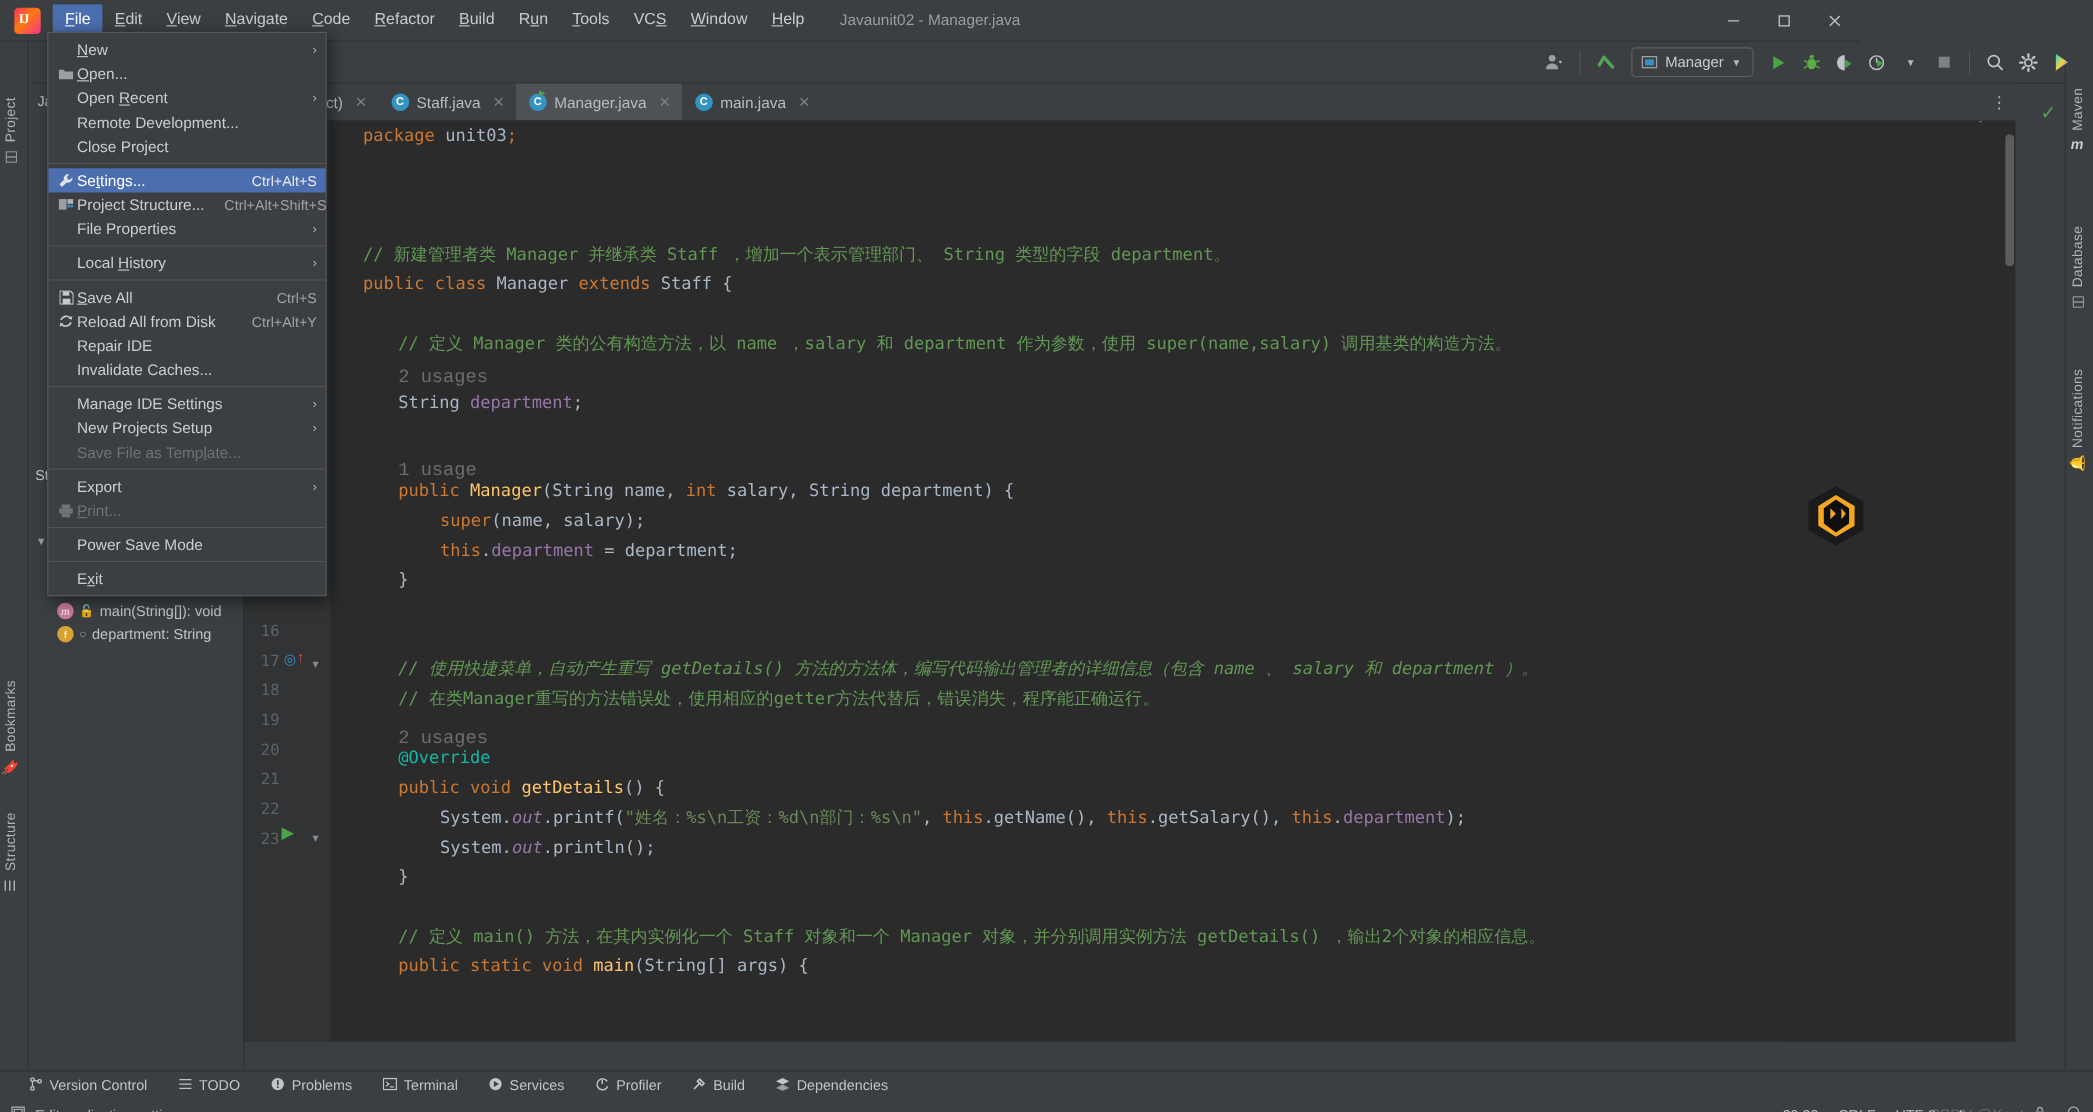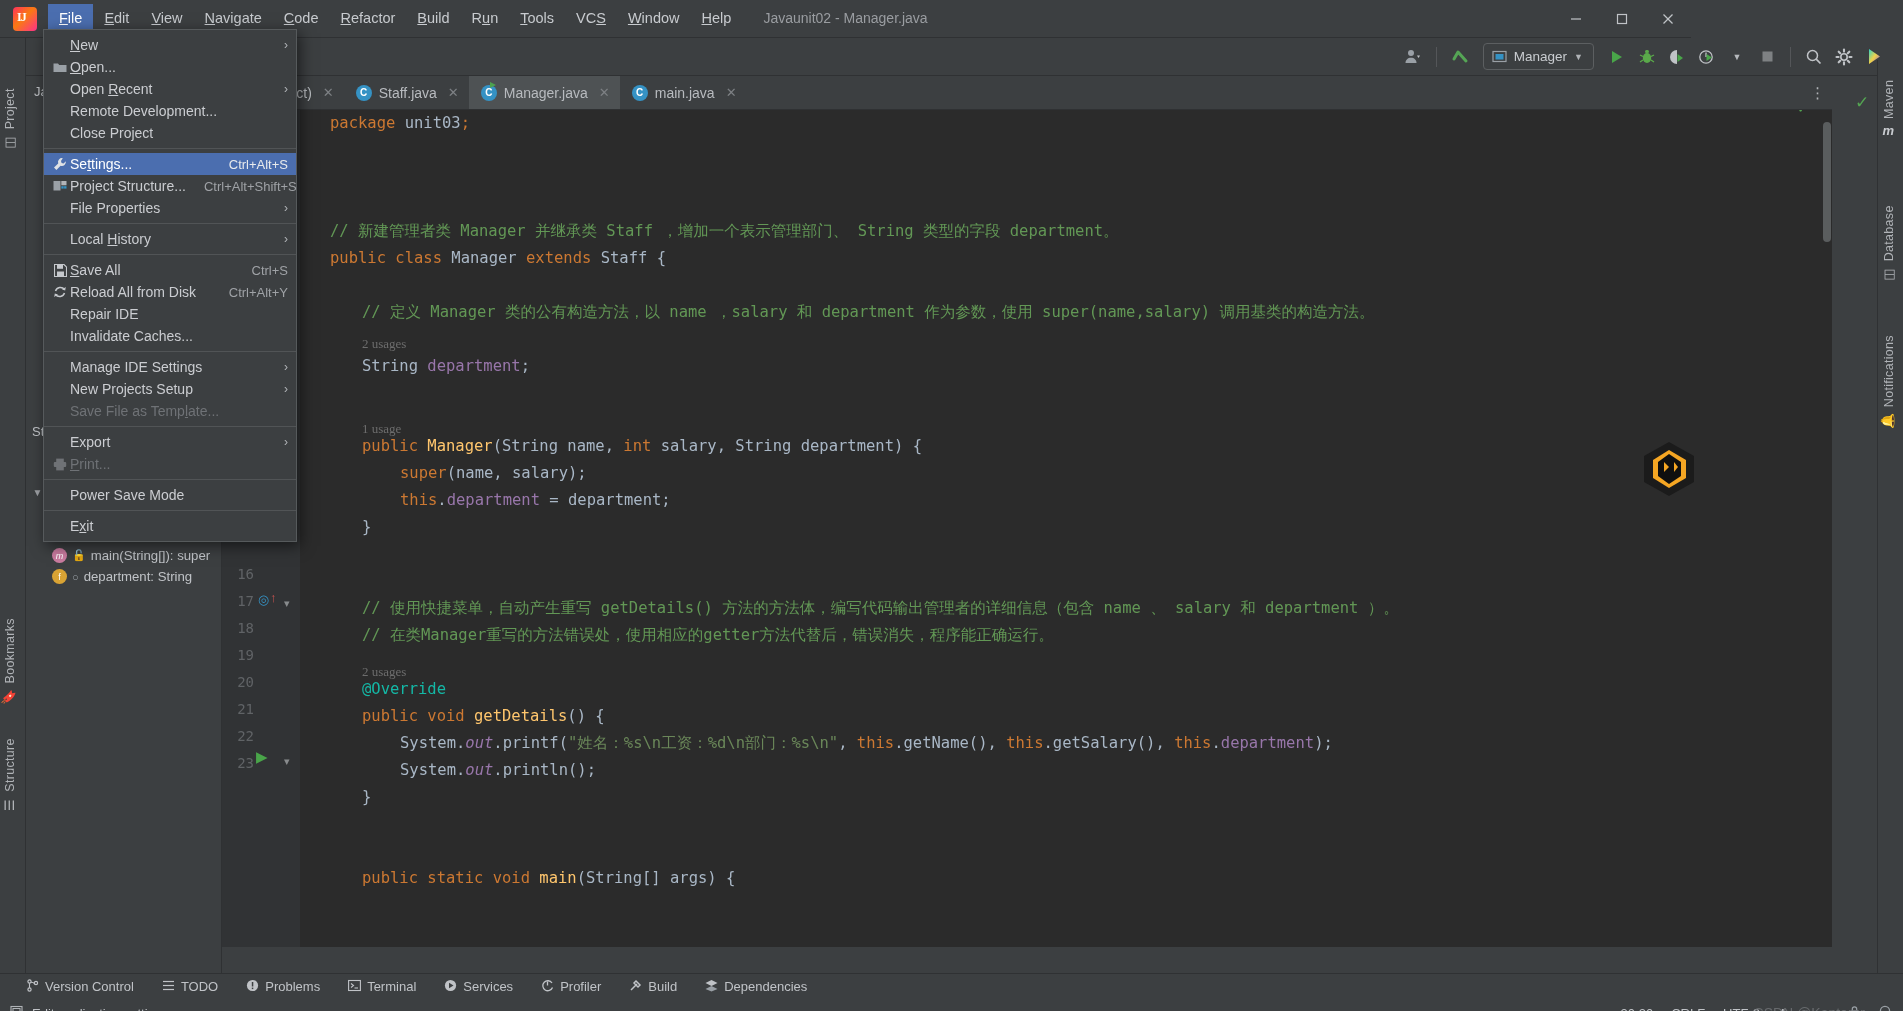--- a/index.html
+++ b/index.html
@@ -122,21 +122,21 @@
     font-family:"DejaVu Sans Mono", monospace; font-size:15.5px; line-height:27px;
     white-space:pre; color:#a9b7c6;
   }
   .code .ln{ position:absolute; left:30px; white-space:pre; }
   .kw{ color:#cc7832; }
   .cmt{ color:#629755; }
   .str{ color:#6a8759; }
   .fld{ color:#9876aa; }
   .mth{ color:#ffc66d; }
   .ann{ color:#14b8a6; }
-  .usage{ color:#6d6d6d; font-size:13px; font-family:Liberation Serif, serif; }
+  .usage{ color:#6d6d6d; font-size:17px; font-family:Liberation Mono, monospace; }
   .cls{ color:#a9b7c6; }
 
   .scrollbar-v{ position:absolute; right:1px; top:12px; width:8px; height:120px;
       background:#5a5d5e; border-radius:4px; }
   .checkmark{ position:absolute; right:20px; top:-8px; color:#54a552; font-size:16px; }
 
   
   .editorpad{
     position:absolute; left:1620px; top:110px; width:212px; height:837px; background:#2b2b2b;
   }
@@ -369,21 +369,21 @@
         <span>Manager(String, int, S</span>
       </div>
       <div class="treerow" style="padding-left:26px;">
         <span class="micon">m</span>
         <span class="lockg">🔓</span>
         <span>getDetails(): void ↑St</span>
       </div>
       <div class="treerow" style="padding-left:26px;">
         <span class="micon">m</span>
         <span class="lockg">🔓</span>
-        <span>main(String[]): super</span>
+        <span>main(String[]): void</span>
       </div>
       <div class="treerow" style="padding-left:26px;">
         <span class="ficon">f</span>
         <span style="color:#9aa0a6;font-size:11px;">○</span>
         <span>department: String</span>
       </div>
     </div>
 
   </div>
 
@@ -444,28 +444,29 @@
       <div class="ln" style="top:135px;"><span class="kw">public class</span> <span class="cls">Manager</span> <span class="kw">extends</span> <span class="cls">Staff</span> {</div>
       <div class="ln cmt" style="top:189px; left:62px;">// 定义 Manager 类的公有构造方法，以 name ，salary 和 department 作为参数，使用 super(name,salary) 调用基类的构造方法。</div>
       <div class="ln usage" style="top:220px; left:62px;">2 usages</div>
       <div class="ln" style="top:243px; left:62px;"><span class="cls">String</span> <span class="fld">department</span>;</div>
       <div class="ln usage" style="top:305px; left:62px;">1 usage</div>
       <div class="ln" style="top:323px; left:62px;"><span class="kw">public</span> <span class="mth">Manager</span>(<span class="cls">String</span> name, <span class="kw">int</span> salary, <span class="cls">String</span> department) {</div>
       <div class="ln" style="top:350px; left:100px;"><span class="kw">super</span>(name, salary);</div>
       <div class="ln" style="top:377px; left:100px;"><span class="kw">this</span>.<span class="fld">department</span> = department;</div>
       <div class="ln" style="top:404px; left:62px;">}</div>
 
-      <div class="ln cmt" style="top:485px; left:62px;">// 使用快捷菜单，自动产生重写 getDetails() 方法的方法体，编写代码输出管理者的详细信息（包含 name 、 salary 和 department ）。</div>
+      <div class="ln cmt" style="top:485px; left:62px;font-style:italic;">// 使用快捷菜单，自动产生重写 getDetails() 方法的方法体，编写代码输出管理者的详细信息（包含 name 、 salary 和 department ）。</div>
       <div class="ln cmt" style="top:512px; left:62px;">// 在类Manager重写的方法错误处，使用相应的getter方法代替后，错误消失，程序能正确运行。</div>
       <div class="ln usage" style="top:548px; left:62px;">2 usages</div>
       <div class="ln ann" style="top:566px; left:62px;">@Override</div>
       <div class="ln" style="top:593px; left:62px;"><span class="kw">public void</span> <span class="mth">getDetails</span>() {</div>
       <div class="ln" style="top:620px; left:100px;"><span class="cls">System</span>.<span class="fld" style="font-style:italic;">out</span>.printf(<span class="str">"姓名：%s\n工资：%d\n部门：%s\n"</span>, <span class="kw">this</span>.getName(), <span class="kw">this</span>.getSalary(), <span class="kw">this</span>.<span class="fld">department</span>);</div>
       <div class="ln" style="top:647px; left:100px;"><span class="cls">System</span>.<span class="fld" style="font-style:italic;">out</span>.println();</div>
       <div class="ln" style="top:674px; left:62px;">}</div>
+      <div class="ln cmt" style="top:728px; left:62px;">// 定义 main() 方法，在其内实例化一个 Staff 对象和一个 Manager 对象，并分别调用实例方法 getDetails() ，输出2个对象的相应信息。</div>
       <div class="ln" style="top:755px; left:62px;"><span class="kw">public static void</span> <span class="mth">main</span>(<span class="cls">String</span>[] args) {</div>
     </div>
 
     <div class="scrollbar-v"></div>
     <div class="checkmark" style="top:-12px;right:22px;">✓</div>
   </div>
 
   <div style="position:absolute; left:1855px; top:92px; color:#54a552; font-size:17px;">✓</div>
 
   <div class="mascot">

